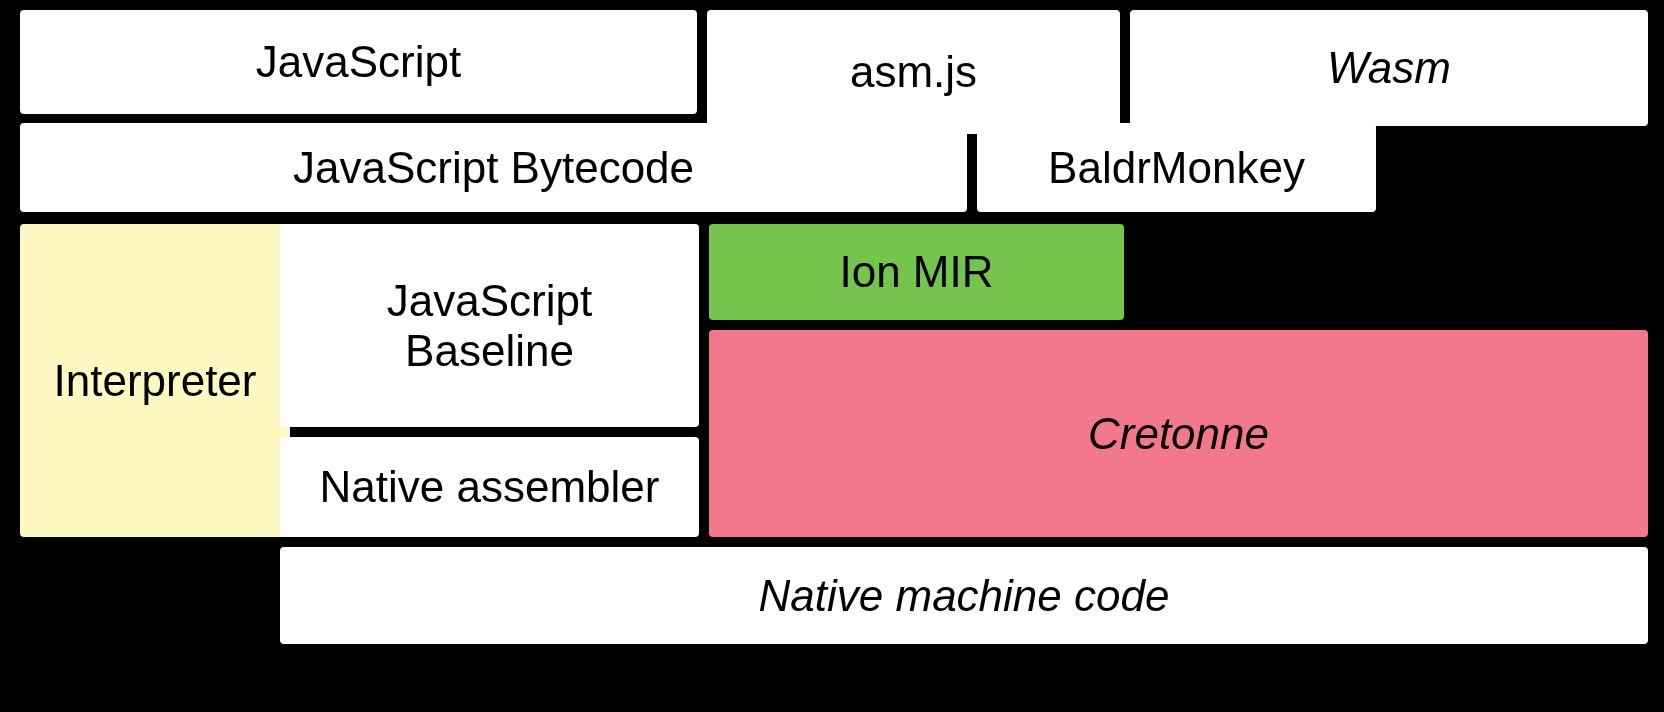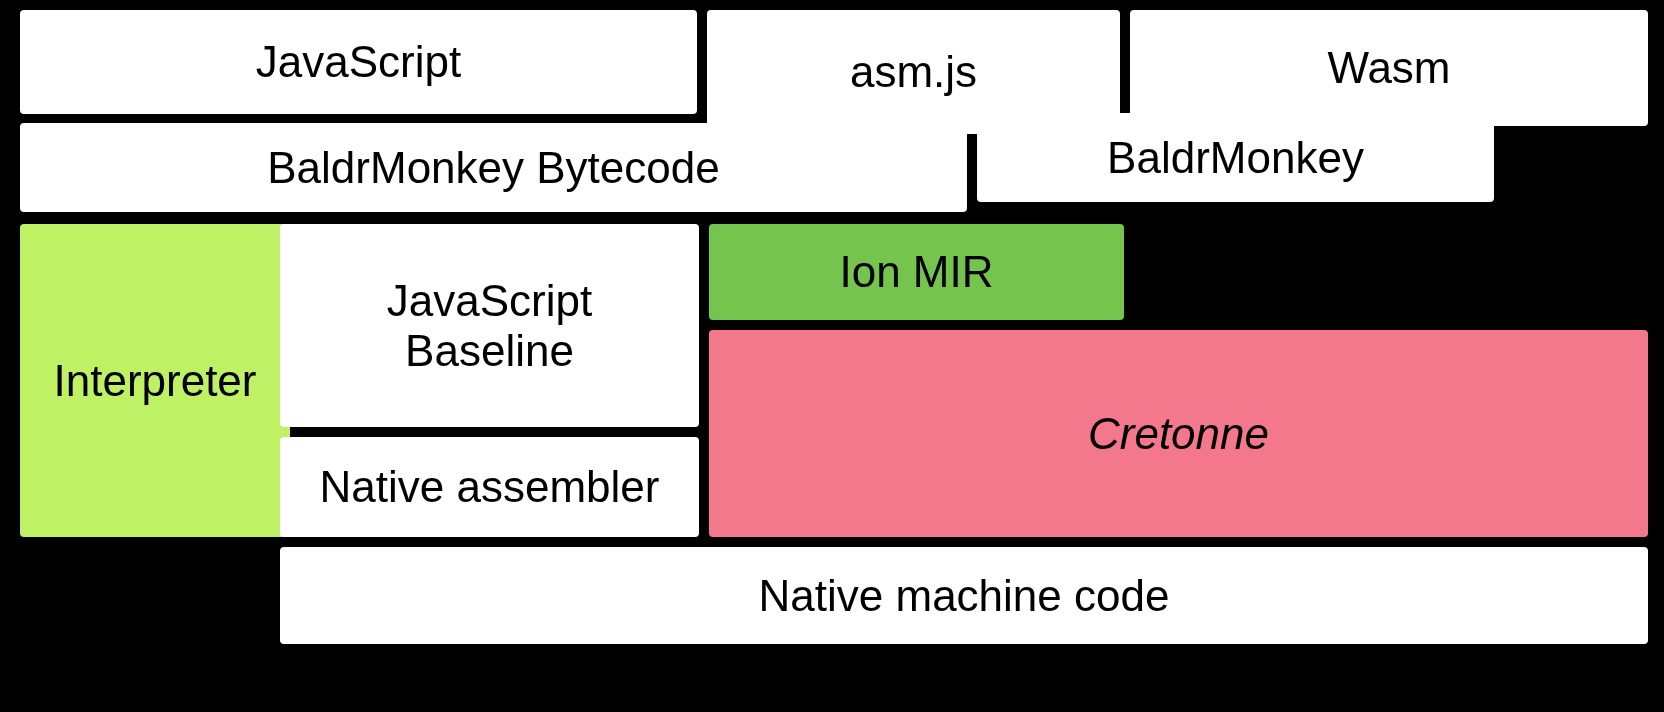--- a/index.html
+++ b/index.html
@@ -25,45 +25,45 @@
     border-radius: 4px;
     color: #000000;
     font-size: 44px;
     line-height: 1.13;
     font-weight: 400;
     letter-spacing: 0px;
     white-space: pre-line;
     user-select: none;
   }
   .fill-white { background: #ffffff; }
-  .fill-gray  { background: #bef264; }
+  .fill-gray  { background: #fef9c3; }
   .fill-green { background: #74c44d; }
   .fill-pink  { background: #f4788c; font-style: italic; }
 </style>
 </head>
 <body>
 
 <div id="stage">
 
   <div class="box fill-white" style="left:20px;  top:10px;  width:677px; height:104px;">JavaScript</div>
 
   <div class="box fill-white" style="left:707px; top:10px;  width:413px; height:124px;">asm.js</div>
 
-  <div class="box fill-white" style="left:1130px;top:10px;  width:518px; height:116px;">Wasm</div>
+  <div class="box fill-white" style="left:1130px;top:10px;  width:518px; height:116px;font-style:italic;">Wasm</div>
 
-  <div class="box fill-white" style="left:20px;  top:123px; width:947px; height:89px;">BaldrMonkey Bytecode</div>
+  <div class="box fill-white" style="left:20px;  top:123px; width:947px; height:89px;">JavaScript Bytecode</div>
 
-  <div class="box fill-white" style="left:977px; top:113px; width:517px; height:89px;">BaldrMonkey</div>
+  <div class="box fill-white" style="left:977px; top:123px; width:399px; height:89px;">BaldrMonkey</div>
 
   <div class="box fill-gray" style="left:20px;  top:224px; width:270px; height:313px;">Interpreter</div>
 
   <div class="box fill-white" style="left:280px; top:224px; width:419px; height:203px;">JavaScript
 Baseline</div>
 
   <div class="box fill-green" style="left:709px; top:224px; width:415px; height:96px;">Ion MIR</div>
 
   <div class="box fill-pink" style="left:709px; top:330px; width:939px; height:207px;">Cretonne</div>
 
   <div class="box fill-white" style="left:280px; top:437px; width:419px; height:100px;">Native assembler</div>
 
-  <div class="box fill-white" style="left:280px; top:547px; width:1368px; height:97px;">Native machine code</div>
+  <div class="box fill-white" style="left:280px; top:547px; width:1368px; height:97px;font-style:italic;">Native machine code</div>
 
 </div>
 
 </body></html>

